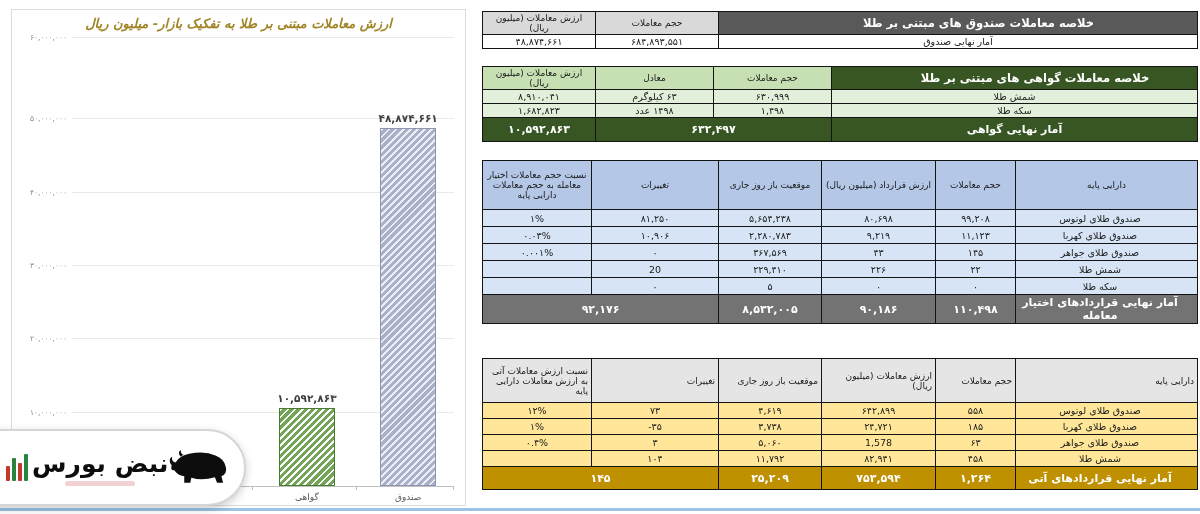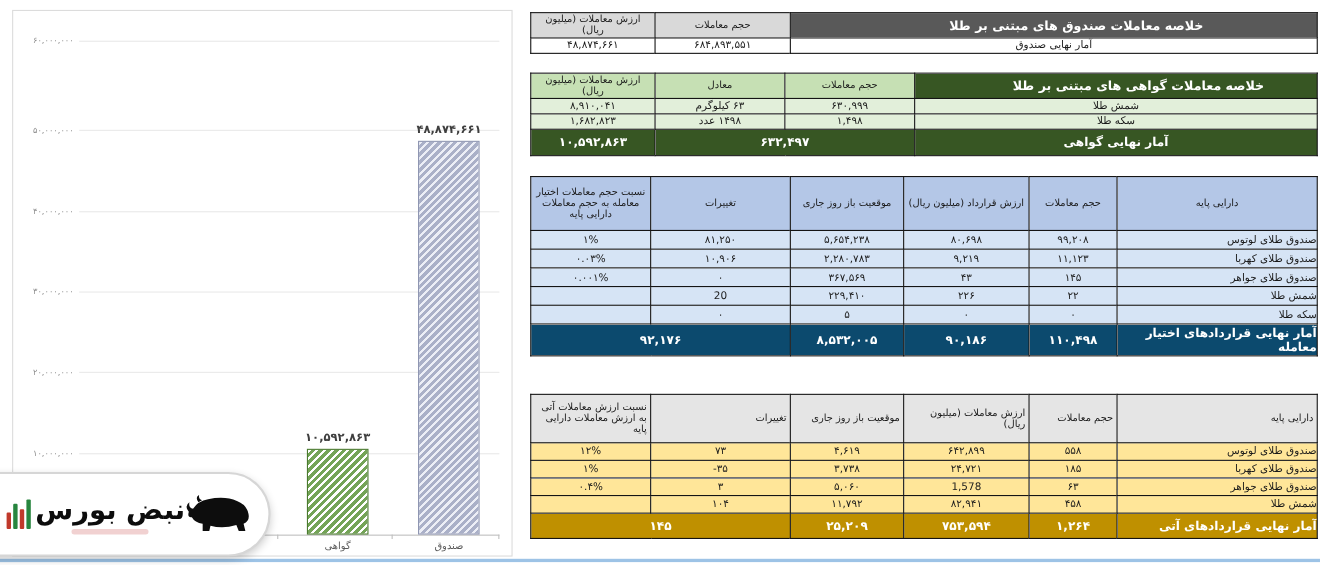--- a/index.html
+++ b/index.html
@@ -51,36 +51,36 @@
 
   
   .tbl {
     position:absolute; left:482px; border-collapse:collapse; table-layout:fixed;
     direction:rtl; font-size:9.5px;
   }
   .tbl td { border:1px solid #141414; text-align:center; vertical-align:middle; padding:1px 3px; overflow:hidden; }
   .tbl .title-cell { color:#ffffff; font-weight:bold; font-size:11.5px;padding-left:44px; }
   .tbl .colhead { font-size:9px; color:#1a1a1a; }
   .tbl .num { direction:ltr; }
-  .tbl .lbl-right { text-align:right; padding-right:0; }
+  .tbl .lbl-right { text-align:center; padding-right:16px; }
   .tbl .foot { color:#ffffff; font-weight:bold; font-size:11px; }
 
   .t-fund  .title-cell { background:#595959; }
   .t-fund  .colhead    { background:#d9d9d9; }
   .t-fund  .data       { background:#ffffff; }
 
   .t-cert  .title-cell { background:#375623; }
   .t-cert  .colhead    { background:#c6e0b4; }
   .t-cert  .data       { background:#e2efda; }
   .t-cert  .foot       { background:#375623; }
 
   .t-opt   .title-cell { background:#1f3864; }
   .t-opt   .colhead    { background:#b4c7e7; }
   .t-opt   .data       { background:#d6e4f5; }
-  .t-opt   .foot       { background:#0c4a6e; }
+  .t-opt   .foot       { background:#737373; }
 
   .t-fut   .title-cell { background:#bf9000; }
   .t-fut   .colhead    { background:#e5e5e5;text-align:right; }
   .t-fut   .data       { background:#ffe699; }
   .t-fut   .foot       { background:#bf9000; }
 
   #tbl-fund { top:11px;  width:715px; }
   #tbl-cert { top:66px;  width:715px; }
   #tbl-opt  { top:160px; width:715px; }
   #tbl-fut  { top:358px; width:715px; }
@@ -111,20 +111,21 @@
   .brand-text { font-size:25px; font-weight:bold; color:#0d0d0d; direction:rtl; white-space:nowrap; }
   .brand-sub { width:70px; height:5px; border-radius:3px; background:rgba(205,90,90,0.28); margin-top:3px; }
   .bull { width:92px; height:56px; margin-left:-6px; }
 
   .bottom-rule { position:absolute; left:0; top:508px; width:1200px; height:3px; background:#9dc3e6; }
 </style>
 </head>
 <body>
 
 <div class="chart-card">
+  <div class="chart-title">ارزش معاملات مبتنی بر طلا به تفکیک بازار- میلیون ریال</div>
   <div class="plot">
       <div class="gridline" style="bottom: 73.3333px;">
         <span class="ytick">۱۰,۰۰۰,۰۰۰</span>
       </div>
       <div class="gridline" style="bottom: 146.667px;">
         <span class="ytick">۲۰,۰۰۰,۰۰۰</span>
       </div>
       <div class="gridline" style="bottom: 220px;">
         <span class="ytick">۳۰,۰۰۰,۰۰۰</span>
       </div>

